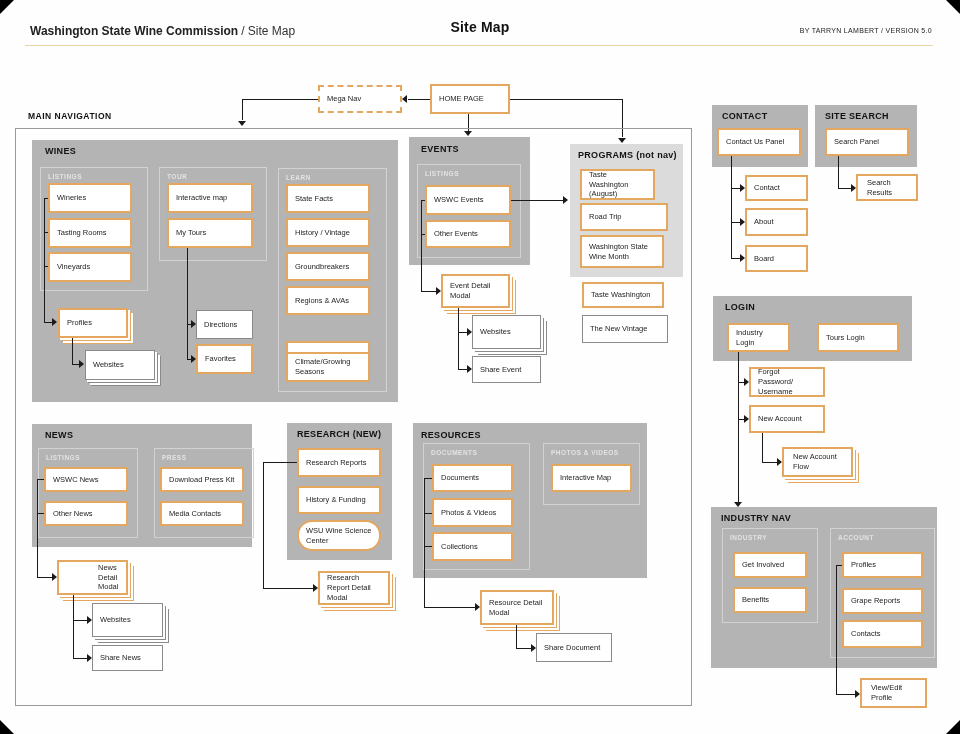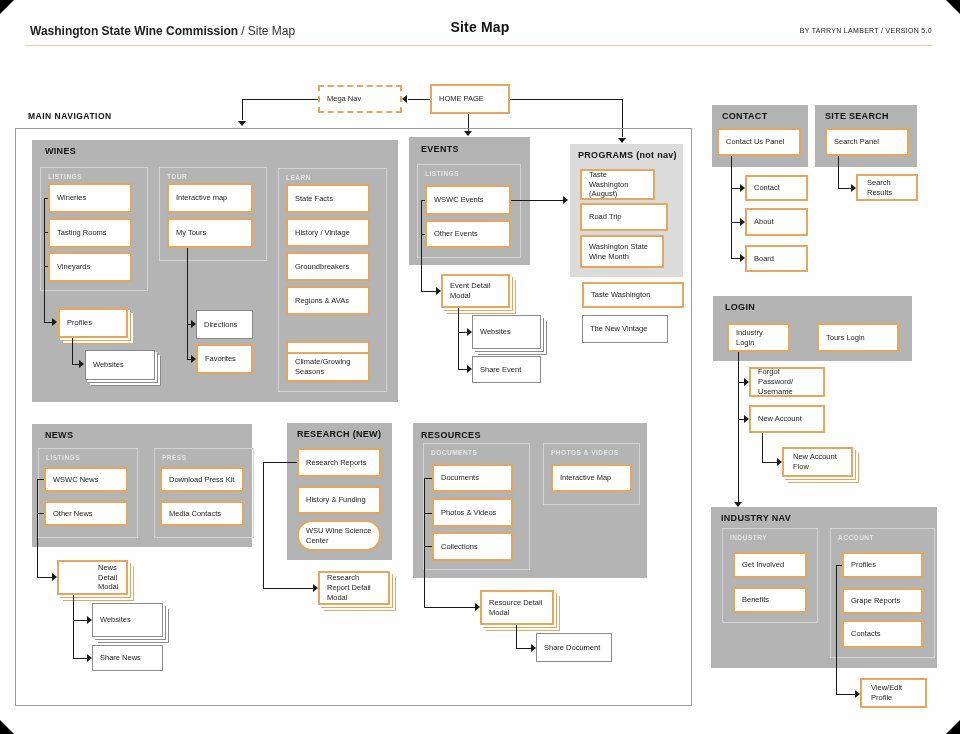--- a/index.html
+++ b/index.html
@@ -130,21 +130,21 @@
   <i class="hl" style="left:458px;top:369px;width:9px;"></i>
   <i class="ar r" style="left:467px;top:365px;"></i>
   <i class="hl" style="left:511px;top:200px;width:52px;"></i>
   <i class="ar r" style="left:563px;top:196px;"></i>
 
   <div class="panel lt" style="left:570px;top:144px;width:113px;height:133px;"></div>
   <div class="ptitle" style="left:578px;top:151px;">PROGRAMS (not nav)</div>
   <div class="bx" style="left:580px;top:169px;width:75px;height:31px;">Taste Washington (August)</div>
   <div class="bx" style="left:580px;top:203px;width:88px;height:28px;">Road Trip</div>
   <div class="bx" style="left:580px;top:235px;width:84px;height:33px;">Washington State Wine Month</div>
-  <div class="bx" style="left:582px;top:282px;width:102px;height:26px;">Taste Washington</div>
+  <div class="bx" style="left:582px;top:282px;width:82px;height:26px;">Taste Washington</div>
   <div class="bx gy" style="left:582px;top:315px;width:86px;height:28px;">The New Vintage</div>
 
   <div class="panel" style="left:32px;top:424px;width:220px;height:123px;"></div>
   <div class="ptitle" style="left:45px;top:431px;">NEWS</div>
   <div class="sub" style="left:38px;top:448px;width:100px;height:90px;"></div>
   <div class="slabel" style="left:46px;top:455px;">LISTINGS</div>
   <div class="bx" style="left:44px;top:467px;width:84px;height:25px;">WSWC News</div>
   <div class="bx" style="left:44px;top:501px;width:84px;height:25px;">Other News</div>
   <div class="sub" style="left:154px;top:448px;width:100px;height:90px;"></div>
   <div class="slabel" style="left:162px;top:455px;">PRESS</div>

